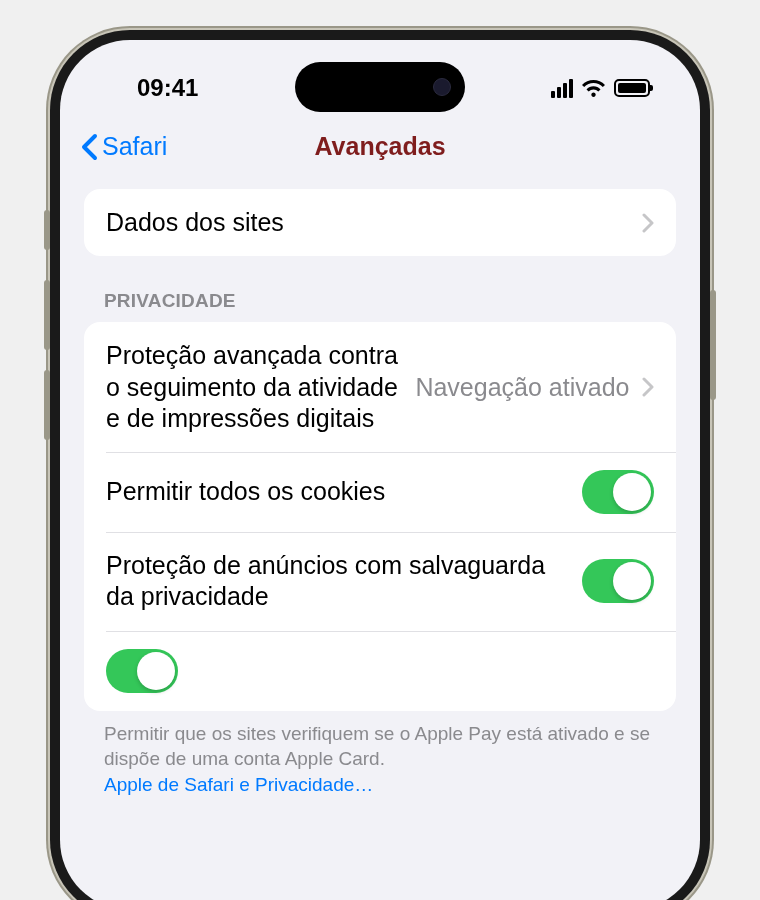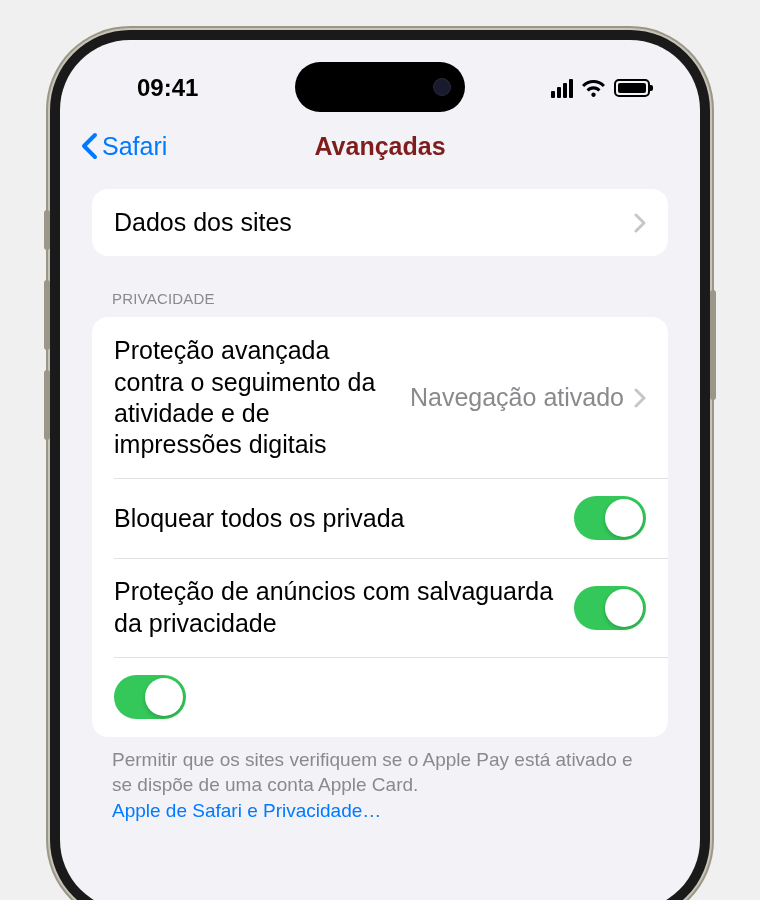--- a/index.html
+++ b/index.html
@@ -124,47 +124,49 @@
       border-radius: 2px;
     }
     .nav-bar {
       display: flex;
       align-items: center;
       padding: 14px 24px 18px 20px;
       position: relative;
     }
     .back-button {
       display: flex;
+      align-items: center;
       color: #007aff;
       font-size: 25px;
       gap: 4px;
     }
     .back-chevron svg { display: block; }
     .nav-title {
       position: absolute;
       left: 50%;
       transform: translateX(-50%);
       font-size: 25px;
       font-weight: 600;
       color: #7f1d1d;
     }
     .content {
-      padding: 10px 32px;
+      padding: 10px 24px;
     }
     .group {
       background: #fff;
       border-radius: 16px;
       overflow: hidden;
     }
     .group-header {
-      font-size: 15px;
+      font-size: 19px;
       color: #8a8a8e;
       text-transform: uppercase;
       padding: 34px 20px 10px 20px;
       letter-spacing: 0.2px;
+      font-weight: bold;
     }
     .row {
       display: flex;
       align-items: center;
       justify-content: space-between;
       padding: 18px 22px;
       min-height: 66px;
       position: relative;
     }
     .row + .row::before {
@@ -289,21 +291,21 @@
           <div class="row-label row-narrow">Proteção avançada contra o seguimento da atividade e de impressões digitais</div>
           <div class="row-value">Navegação ativado</div>
           <div class="chevron">
             <svg width="12" height="20" viewBox="0 0 12 20" fill="none">
               <path d="M2 2 L10 10 L2 18" stroke="#c6c6c8" stroke-width="3" stroke-linecap="round" stroke-linejoin="round"></path>
             </svg>
           </div>
         </div>
 
         <div class="row">
-          <div class="row-label">Bloquear todos os privada</div>
+          <div class="row-label">Permitir todos os cookies</div>
           <div class="toggle">
             <div class="toggle-knob"></div>
           </div>
         </div>
 
         <div class="row">
           <div class="row-label">Proteção de anúncios com salvaguarda da privacidade</div>
           <div class="toggle">
             <div class="toggle-knob"></div>
           </div>

